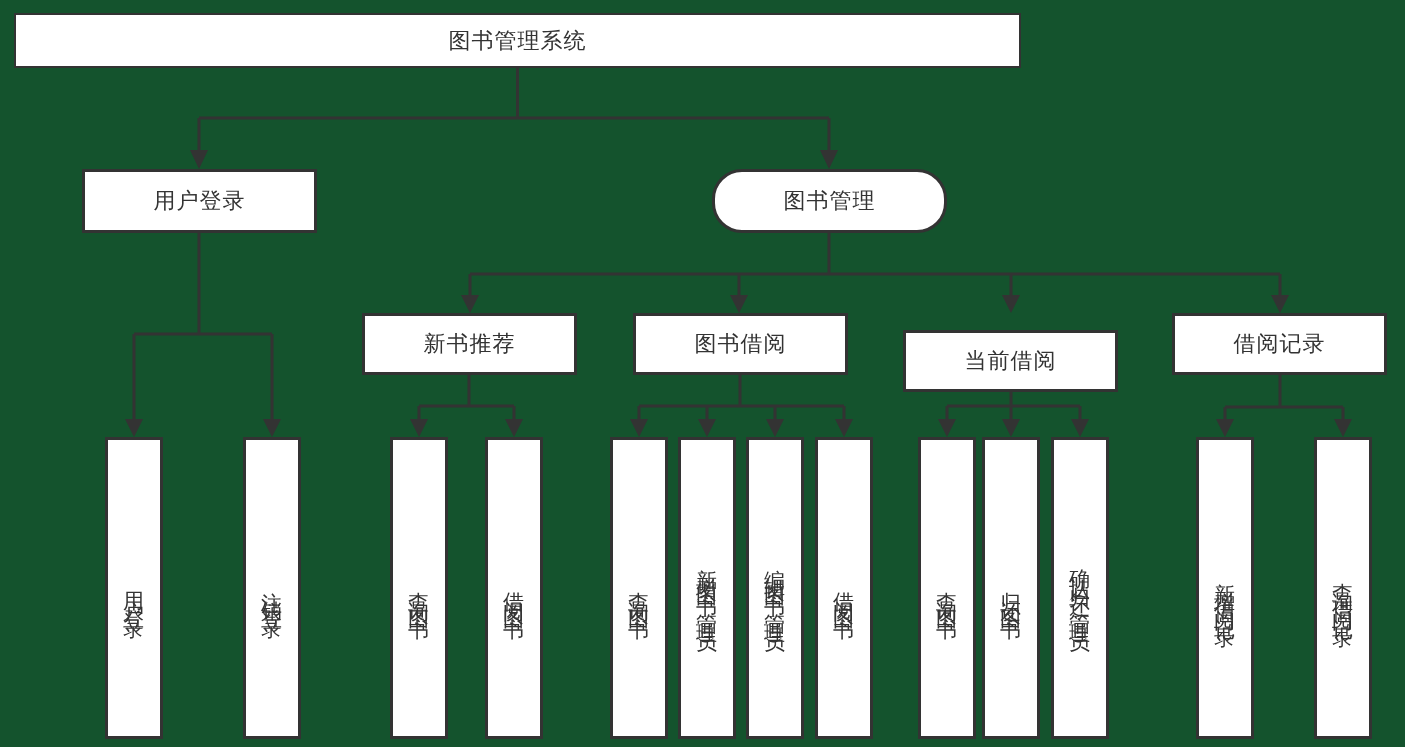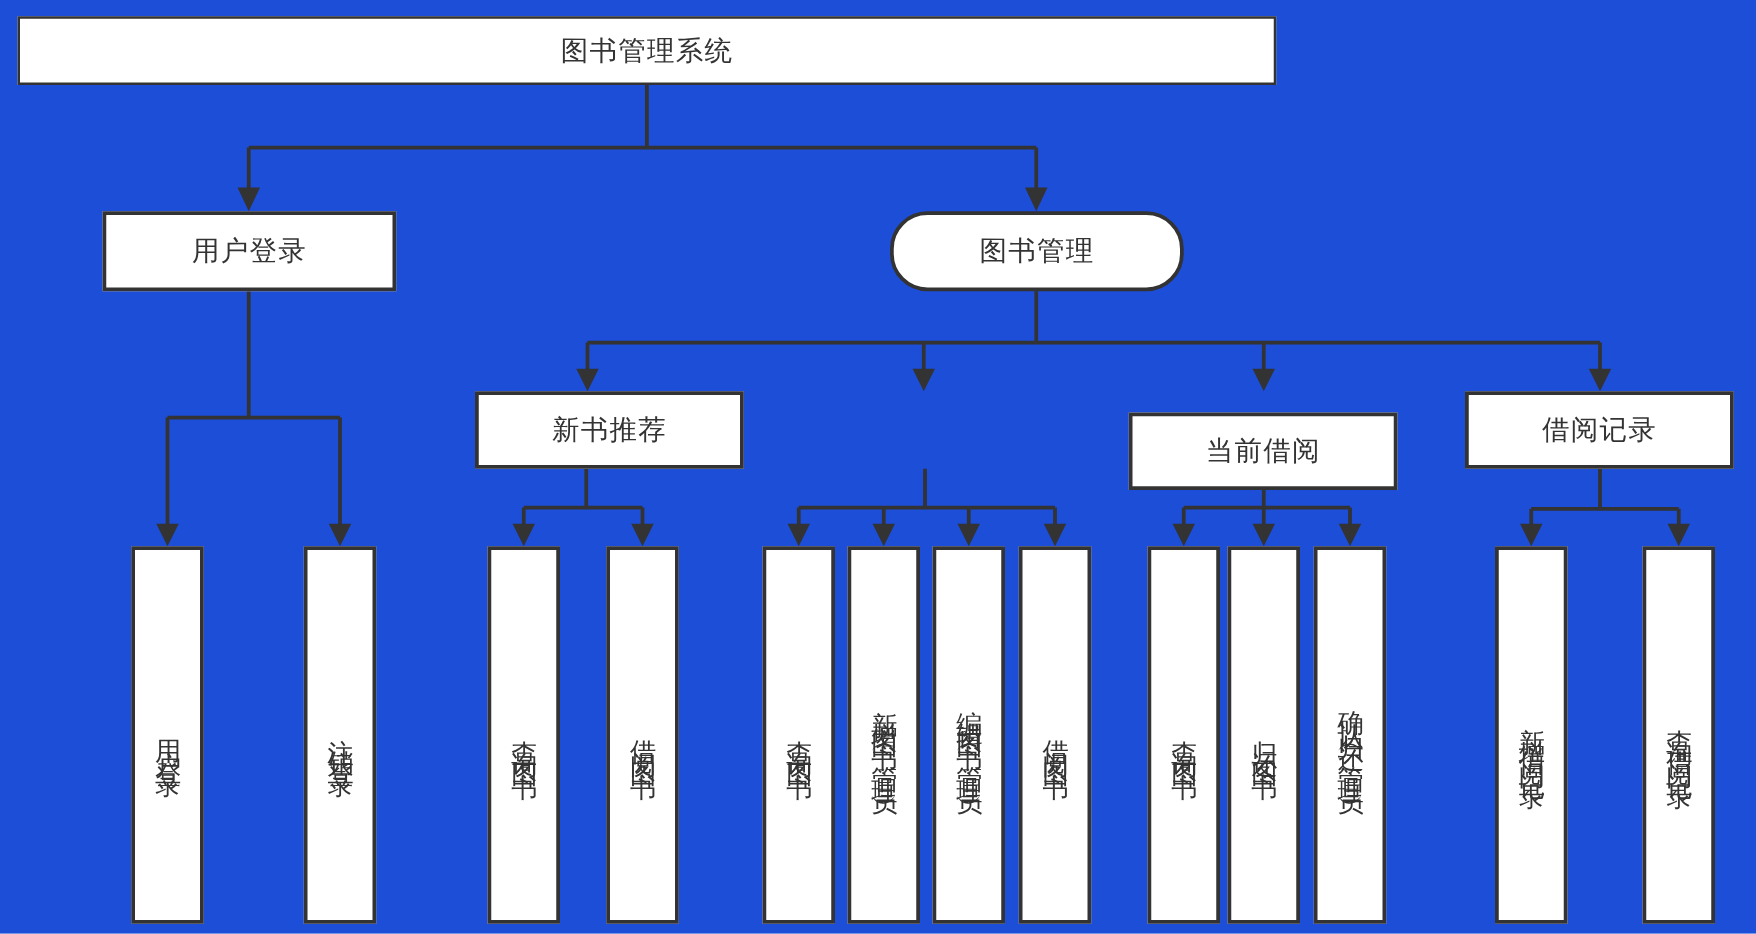--- a/index.html
+++ b/index.html
@@ -4,21 +4,21 @@
 <style>
   html, body {
     margin: 0;
     padding: 0;
     background: #ffffff;
   }
   .stage {
     position: relative;
     width: 1405px;
     height: 747px;
-    background: #1d4ed8;
+    background: #14532d;
     font-family: "Liberation Sans", "DejaVu Sans", sans-serif;
     overflow: hidden;
   }
   .connectors {
     position: absolute;
     left: 0;
     top: 0;
     width: 1405px;
     height: 747px;
   }
@@ -118,22 +118,25 @@
     <span>图书管理系统</span>
   </div>
 
   <div class="box h-box" style="left:82px; top:169px; width:235px; height:64px;">
     <span>用户登录</span>
   </div>
   <div class="box h-box" style="left:712px; top:169px; width:235px; height:64px;border-radius:30px;">
     <span>图书管理</span>
   </div>
 
-  <div class="box h-box" style="left:380px; top:313px; width:215px; height:62px;justify-content:center;">
+  <div class="box h-box" style="left:362px; top:313px; width:215px; height:62px;justify-content:center;">
     <span>新书推荐</span>
+  </div>
+  <div class="box h-box" style="left:633px; top:313px; width:215px; height:62px;">
+    <span>图书借阅</span>
   </div>
   <div class="box h-box" style="left:903px; top:330px; width:215px; height:62px;">
     <span>当前借阅</span>
   </div>
   <div class="box h-box" style="left:1172px; top:313px; width:215px; height:62px;">
     <span>借阅记录</span>
   </div>
 
   <div class="box v-box" style="left:105px;">用户登录</div>
   <div class="box v-box" style="left:243px;">注销登录</div>

